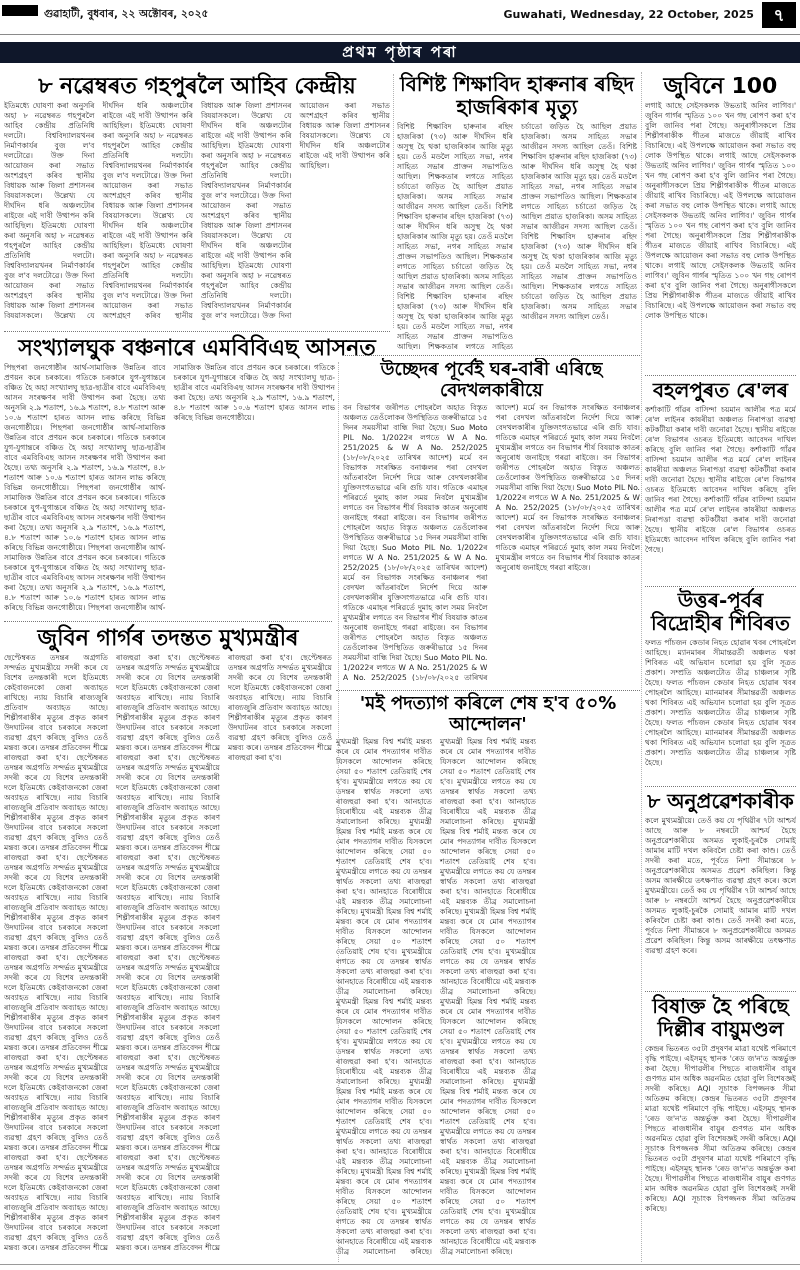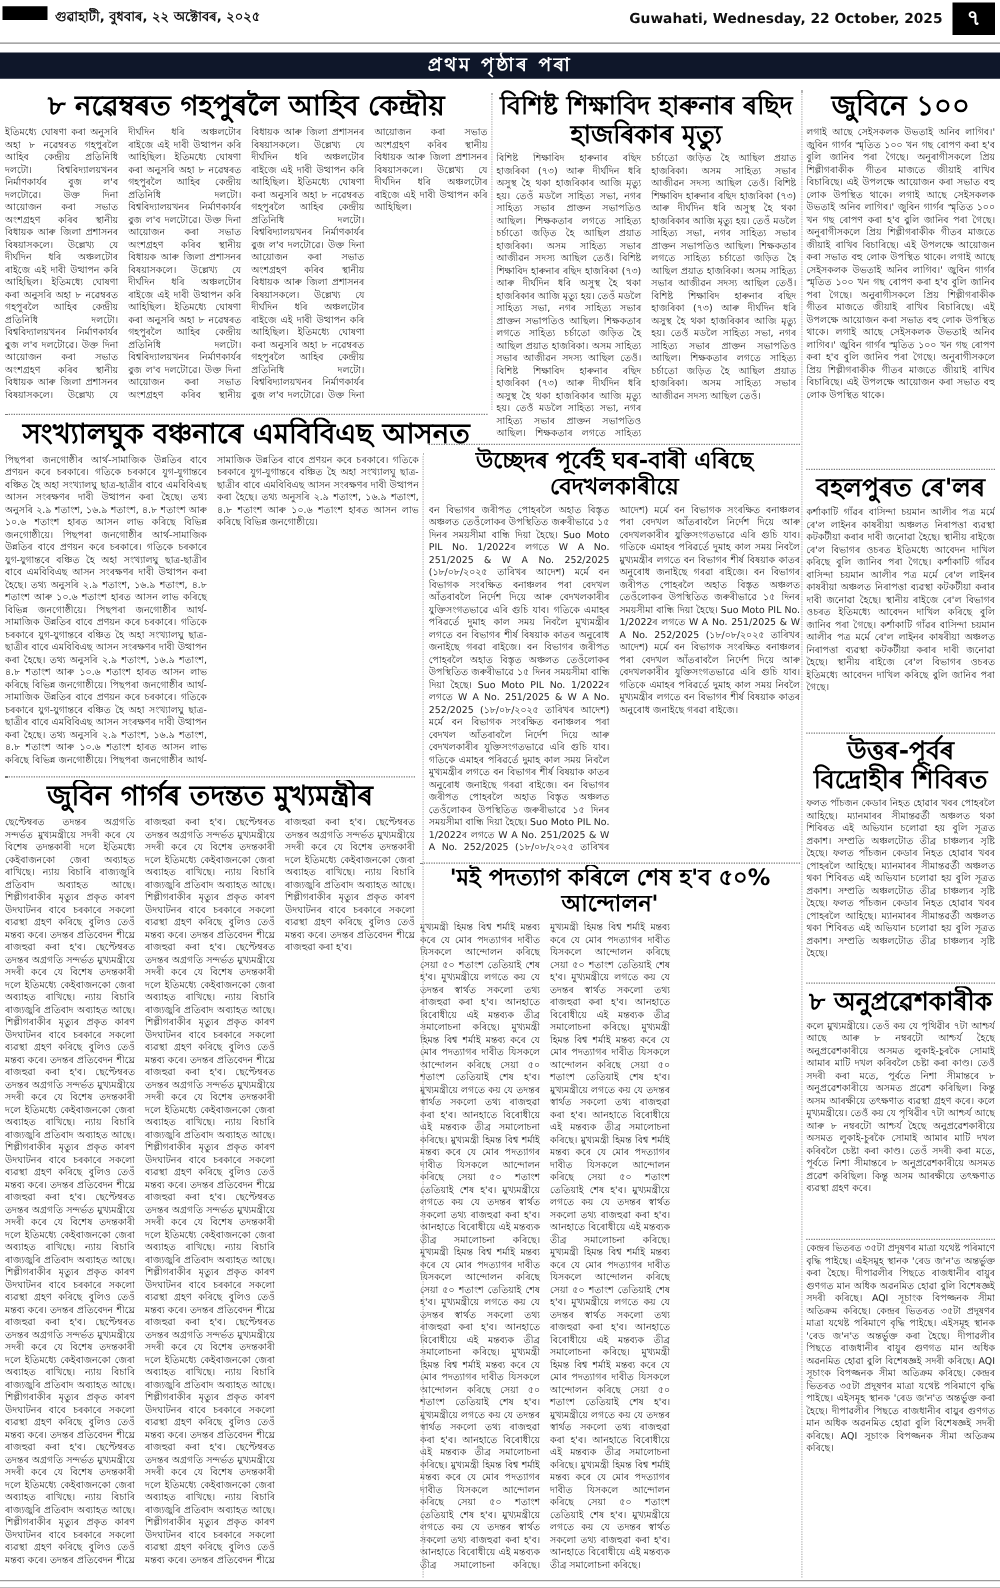--- a/index.html
+++ b/index.html
@@ -63,21 +63,21 @@
     <h2 class="hl hl-xl">৮ নৱেম্বৰত গহপুৰলৈ আহিব কেন্দ্ৰীয়</h2>
     <div class="body cols-4">ইতিমধ্যে ঘোষণা কৰা অনুসৰি অহা ৮ নৱেম্বৰত গহপুৰলৈ আহিব কেন্দ্ৰীয় প্ৰতিনিধি দলটো। বিশ্ববিদ্যালয়খনৰ নিৰ্মাণকাৰ্যৰ বুজ ল'ব দলটোৱে। উক্ত দিনা আয়োজন কৰা সভাত অংশগ্ৰহণ কৰিব স্থানীয় বিধায়ক আৰু জিলা প্ৰশাসনৰ বিষয়াসকলে। উল্লেখ্য যে দীৰ্ঘদিন ধৰি অঞ্চলটোৰ ৰাইজে এই দাবী উত্থাপন কৰি আহিছিল। ইতিমধ্যে ঘোষণা কৰা অনুসৰি অহা ৮ নৱেম্বৰত গহপুৰলৈ আহিব কেন্দ্ৰীয় প্ৰতিনিধি দলটো। বিশ্ববিদ্যালয়খনৰ নিৰ্মাণকাৰ্যৰ বুজ ল'ব দলটোৱে। উক্ত দিনা আয়োজন কৰা সভাত অংশগ্ৰহণ কৰিব স্থানীয় বিধায়ক আৰু জিলা প্ৰশাসনৰ বিষয়াসকলে। উল্লেখ্য যে দীৰ্ঘদিন ধৰি অঞ্চলটোৰ ৰাইজে এই দাবী উত্থাপন কৰি আহিছিল। ইতিমধ্যে ঘোষণা কৰা অনুসৰি অহা ৮ নৱেম্বৰত গহপুৰলৈ আহিব কেন্দ্ৰীয় প্ৰতিনিধি দলটো। বিশ্ববিদ্যালয়খনৰ নিৰ্মাণকাৰ্যৰ বুজ ল'ব দলটোৱে। উক্ত দিনা আয়োজন কৰা সভাত অংশগ্ৰহণ কৰিব স্থানীয় বিধায়ক আৰু জিলা প্ৰশাসনৰ বিষয়াসকলে। উল্লেখ্য যে দীৰ্ঘদিন ধৰি অঞ্চলটোৰ ৰাইজে এই দাবী উত্থাপন কৰি আহিছিল। ইতিমধ্যে ঘোষণা কৰা অনুসৰি অহা ৮ নৱেম্বৰত গহপুৰলৈ আহিব কেন্দ্ৰীয় প্ৰতিনিধি দলটো। বিশ্ববিদ্যালয়খনৰ নিৰ্মাণকাৰ্যৰ বুজ ল'ব দলটোৱে। উক্ত দিনা আয়োজন কৰা সভাত অংশগ্ৰহণ কৰিব স্থানীয় বিধায়ক আৰু জিলা প্ৰশাসনৰ বিষয়াসকলে। উল্লেখ্য যে দীৰ্ঘদিন ধৰি অঞ্চলটোৰ ৰাইজে এই দাবী উত্থাপন কৰি আহিছিল। ইতিমধ্যে ঘোষণা কৰা অনুসৰি অহা ৮ নৱেম্বৰত গহপুৰলৈ আহিব কেন্দ্ৰীয় প্ৰতিনিধি দলটো। বিশ্ববিদ্যালয়খনৰ নিৰ্মাণকাৰ্যৰ বুজ ল'ব দলটোৱে। উক্ত দিনা আয়োজন কৰা সভাত অংশগ্ৰহণ কৰিব স্থানীয় বিধায়ক আৰু জিলা প্ৰশাসনৰ বিষয়াসকলে। উল্লেখ্য যে দীৰ্ঘদিন ধৰি অঞ্চলটোৰ ৰাইজে এই দাবী উত্থাপন কৰি আহিছিল। ইতিমধ্যে ঘোষণা কৰা অনুসৰি অহা ৮ নৱেম্বৰত গহপুৰলৈ আহিব কেন্দ্ৰীয় প্ৰতিনিধি দলটো। বিশ্ববিদ্যালয়খনৰ নিৰ্মাণকাৰ্যৰ বুজ ল'ব দলটোৱে। উক্ত দিনা আয়োজন কৰা সভাত অংশগ্ৰহণ কৰিব স্থানীয় বিধায়ক আৰু জিলা প্ৰশাসনৰ বিষয়াসকলে। উল্লেখ্য যে দীৰ্ঘদিন ধৰি অঞ্চলটোৰ ৰাইজে এই দাবী উত্থাপন কৰি আহিছিল।</div>
   </section>
 
   <section class="art" style="left:397px; top:72px; width:240px; height:282px;">
     <h2 class="hl hl-lg">বিশিষ্ট শিক্ষাবিদ হাৰুনাৰ ৰছিদ হাজৰিকাৰ মৃত্যু</h2>
     <div class="body cols-2">বিশিষ্ট শিক্ষাবিদ হাৰুনাৰ ৰছিদ হাজৰিকা (৭৩) আৰু দীৰ্ঘদিন ধৰি অসুস্থ হৈ থকা হাজৰিকাৰ আজি মৃত্যু হয়। তেওঁ মডলৈ সাহিত্য সভা, নগৰ সাহিত্য সভাৰ প্ৰাক্তন সভাপতিও আছিল। শিক্ষকতাৰ লগতে সাহিত্য চৰ্চাতো জড়িত হৈ আছিল প্ৰয়াত হাজৰিকা। অসম সাহিত্য সভাৰ আজীৱন সদস্য আছিল তেওঁ। বিশিষ্ট শিক্ষাবিদ হাৰুনাৰ ৰছিদ হাজৰিকা (৭৩) আৰু দীৰ্ঘদিন ধৰি অসুস্থ হৈ থকা হাজৰিকাৰ আজি মৃত্যু হয়। তেওঁ মডলৈ সাহিত্য সভা, নগৰ সাহিত্য সভাৰ প্ৰাক্তন সভাপতিও আছিল। শিক্ষকতাৰ লগতে সাহিত্য চৰ্চাতো জড়িত হৈ আছিল প্ৰয়াত হাজৰিকা। অসম সাহিত্য সভাৰ আজীৱন সদস্য আছিল তেওঁ। বিশিষ্ট শিক্ষাবিদ হাৰুনাৰ ৰছিদ হাজৰিকা (৭৩) আৰু দীৰ্ঘদিন ধৰি অসুস্থ হৈ থকা হাজৰিকাৰ আজি মৃত্যু হয়। তেওঁ মডলৈ সাহিত্য সভা, নগৰ সাহিত্য সভাৰ প্ৰাক্তন সভাপতিও আছিল। শিক্ষকতাৰ লগতে সাহিত্য চৰ্চাতো জড়িত হৈ আছিল প্ৰয়াত হাজৰিকা। অসম সাহিত্য সভাৰ আজীৱন সদস্য আছিল তেওঁ। বিশিষ্ট শিক্ষাবিদ হাৰুনাৰ ৰছিদ হাজৰিকা (৭৩) আৰু দীৰ্ঘদিন ধৰি অসুস্থ হৈ থকা হাজৰিকাৰ আজি মৃত্যু হয়। তেওঁ মডলৈ সাহিত্য সভা, নগৰ সাহিত্য সভাৰ প্ৰাক্তন সভাপতিও আছিল। শিক্ষকতাৰ লগতে সাহিত্য চৰ্চাতো জড়িত হৈ আছিল প্ৰয়াত হাজৰিকা। অসম সাহিত্য সভাৰ আজীৱন সদস্য আছিল তেওঁ। বিশিষ্ট শিক্ষাবিদ হাৰুনাৰ ৰছিদ হাজৰিকা (৭৩) আৰু দীৰ্ঘদিন ধৰি অসুস্থ হৈ থকা হাজৰিকাৰ আজি মৃত্যু হয়। তেওঁ মডলৈ সাহিত্য সভা, নগৰ সাহিত্য সভাৰ প্ৰাক্তন সভাপতিও আছিল। শিক্ষকতাৰ লগতে সাহিত্য চৰ্চাতো জড়িত হৈ আছিল প্ৰয়াত হাজৰিকা। অসম সাহিত্য সভাৰ আজীৱন সদস্য আছিল তেওঁ।</div>
   </section>
 
   <section class="art" style="left:645px; top:72px; width:151px; height:302px;">
-    <h2 class="hl hl-xl">জুবিনে ১০০</h2>
+    <h2 class="hl hl-xl">জুবিনে 100</h2>
     <div class="body">লগাই আছে সেইসকলক উভতাই অনিব লাগিব।' জুবিন গাৰ্গৰ স্মৃতিত ১০০ খন গছ ৰোপণ কৰা হ'ব বুলি জানিব পৰা গৈছে। অনুৰাগীসকলে প্ৰিয় শিল্পীগৰাকীক গীতৰ মাজতে জীয়াই ৰাখিব বিচাৰিছে। এই উপলক্ষে আয়োজন কৰা সভাত বহু লোক উপস্থিত থাকে। লগাই আছে সেইসকলক উভতাই অনিব লাগিব।' জুবিন গাৰ্গৰ স্মৃতিত ১০০ খন গছ ৰোপণ কৰা হ'ব বুলি জানিব পৰা গৈছে। অনুৰাগীসকলে প্ৰিয় শিল্পীগৰাকীক গীতৰ মাজতে জীয়াই ৰাখিব বিচাৰিছে। এই উপলক্ষে আয়োজন কৰা সভাত বহু লোক উপস্থিত থাকে। লগাই আছে সেইসকলক উভতাই অনিব লাগিব।' জুবিন গাৰ্গৰ স্মৃতিত ১০০ খন গছ ৰোপণ কৰা হ'ব বুলি জানিব পৰা গৈছে। অনুৰাগীসকলে প্ৰিয় শিল্পীগৰাকীক গীতৰ মাজতে জীয়াই ৰাখিব বিচাৰিছে। এই উপলক্ষে আয়োজন কৰা সভাত বহু লোক উপস্থিত থাকে। লগাই আছে সেইসকলক উভতাই অনিব লাগিব।' জুবিন গাৰ্গৰ স্মৃতিত ১০০ খন গছ ৰোপণ কৰা হ'ব বুলি জানিব পৰা গৈছে। অনুৰাগীসকলে প্ৰিয় শিল্পীগৰাকীক গীতৰ মাজতে জীয়াই ৰাখিব বিচাৰিছে। এই উপলক্ষে আয়োজন কৰা সভাত বহু লোক উপস্থিত থাকে।</div>
   </section>
 
   <section class="art" style="left:4px; top:334px; width:386px; height:284px;">
     <h2 class="hl hl-xl">সংখ্যালঘুক বঞ্চনাৰে এমবিবিএছ আসনত</h2>
     <div class="body cols-2" style="width:331px;">পিছপৰা জনগোষ্ঠীৰ আৰ্থ-সামাজিক উন্নতিৰ বাবে প্ৰণয়ন কৰে চৰকাৰে। গতিকে চৰকাৰে যুগ-যুগান্তৰে বঞ্চিত হৈ অহা সংখ্যালঘু ছাত্ৰ-ছাত্ৰীৰ বাবে এমবিবিএছ আসন সংৰক্ষণৰ দাবী উত্থাপন কৰা হৈছে। তথ্য অনুসৰি ২.৯ শতাংশ, ১৬.৯ শতাংশ, ৪.৮ শতাংশ আৰু ১০.৬ শতাংশ হাৰত আসন লাভ কৰিছে বিভিন্ন জনগোষ্ঠীয়ে। পিছপৰা জনগোষ্ঠীৰ আৰ্থ-সামাজিক উন্নতিৰ বাবে প্ৰণয়ন কৰে চৰকাৰে। গতিকে চৰকাৰে যুগ-যুগান্তৰে বঞ্চিত হৈ অহা সংখ্যালঘু ছাত্ৰ-ছাত্ৰীৰ বাবে এমবিবিএছ আসন সংৰক্ষণৰ দাবী উত্থাপন কৰা হৈছে। তথ্য অনুসৰি ২.৯ শতাংশ, ১৬.৯ শতাংশ, ৪.৮ শতাংশ আৰু ১০.৬ শতাংশ হাৰত আসন লাভ কৰিছে বিভিন্ন জনগোষ্ঠীয়ে। পিছপৰা জনগোষ্ঠীৰ আৰ্থ-সামাজিক উন্নতিৰ বাবে প্ৰণয়ন কৰে চৰকাৰে। গতিকে চৰকাৰে যুগ-যুগান্তৰে বঞ্চিত হৈ অহা সংখ্যালঘু ছাত্ৰ-ছাত্ৰীৰ বাবে এমবিবিএছ আসন সংৰক্ষণৰ দাবী উত্থাপন কৰা হৈছে। তথ্য অনুসৰি ২.৯ শতাংশ, ১৬.৯ শতাংশ, ৪.৮ শতাংশ আৰু ১০.৬ শতাংশ হাৰত আসন লাভ কৰিছে বিভিন্ন জনগোষ্ঠীয়ে। পিছপৰা জনগোষ্ঠীৰ আৰ্থ-সামাজিক উন্নতিৰ বাবে প্ৰণয়ন কৰে চৰকাৰে। গতিকে চৰকাৰে যুগ-যুগান্তৰে বঞ্চিত হৈ অহা সংখ্যালঘু ছাত্ৰ-ছাত্ৰীৰ বাবে এমবিবিএছ আসন সংৰক্ষণৰ দাবী উত্থাপন কৰা হৈছে। তথ্য অনুসৰি ২.৯ শতাংশ, ১৬.৯ শতাংশ, ৪.৮ শতাংশ আৰু ১০.৬ শতাংশ হাৰত আসন লাভ কৰিছে বিভিন্ন জনগোষ্ঠীয়ে। পিছপৰা জনগোষ্ঠীৰ আৰ্থ-সামাজিক উন্নতিৰ বাবে প্ৰণয়ন কৰে চৰকাৰে। গতিকে চৰকাৰে যুগ-যুগান্তৰে বঞ্চিত হৈ অহা সংখ্যালঘু ছাত্ৰ-ছাত্ৰীৰ বাবে এমবিবিএছ আসন সংৰক্ষণৰ দাবী উত্থাপন কৰা হৈছে। তথ্য অনুসৰি ২.৯ শতাংশ, ১৬.৯ শতাংশ, ৪.৮ শতাংশ আৰু ১০.৬ শতাংশ হাৰত আসন লাভ কৰিছে বিভিন্ন জনগোষ্ঠীয়ে।</div>
   </section>
 
   <section class="art" style="left:343px; top:358px; width:297px; height:332px;">
     <h2 class="hl hl-md">উচ্ছেদৰ পূৰ্বেই ঘৰ-বাৰী এৰিছে বেদখলকাৰীয়ে</h2>
@@ -103,20 +103,21 @@
     <h2 class="hl hl-md">'মই পদত্যাগ কৰিলে শেষ হ'ব ৫০% আন্দোলন'</h2>
     <div class="body cols-3">মুখ্যমন্ত্ৰী হিমন্ত বিশ্ব শৰ্মাই মন্তব্য কৰে যে মোৰ পদত্যাগৰ দাবীত যিসকলে আন্দোলন কৰিছে সেয়া ৫০ শতাংশ তেতিয়াই শেষ হ'ব। মুখ্যমন্ত্ৰীয়ে লগতে কয় যে তদন্তৰ স্বাৰ্থত সকলো তথ্য ৰাজহুৱা কৰা হ'ব। আনহাতে বিৰোধীয়ে এই মন্তব্যক তীব্ৰ সমালোচনা কৰিছে। মুখ্যমন্ত্ৰী হিমন্ত বিশ্ব শৰ্মাই মন্তব্য কৰে যে মোৰ পদত্যাগৰ দাবীত যিসকলে আন্দোলন কৰিছে সেয়া ৫০ শতাংশ তেতিয়াই শেষ হ'ব। মুখ্যমন্ত্ৰীয়ে লগতে কয় যে তদন্তৰ স্বাৰ্থত সকলো তথ্য ৰাজহুৱা কৰা হ'ব। আনহাতে বিৰোধীয়ে এই মন্তব্যক তীব্ৰ সমালোচনা কৰিছে। মুখ্যমন্ত্ৰী হিমন্ত বিশ্ব শৰ্মাই মন্তব্য কৰে যে মোৰ পদত্যাগৰ দাবীত যিসকলে আন্দোলন কৰিছে সেয়া ৫০ শতাংশ তেতিয়াই শেষ হ'ব। মুখ্যমন্ত্ৰীয়ে লগতে কয় যে তদন্তৰ স্বাৰ্থত সকলো তথ্য ৰাজহুৱা কৰা হ'ব। আনহাতে বিৰোধীয়ে এই মন্তব্যক তীব্ৰ সমালোচনা কৰিছে। মুখ্যমন্ত্ৰী হিমন্ত বিশ্ব শৰ্মাই মন্তব্য কৰে যে মোৰ পদত্যাগৰ দাবীত যিসকলে আন্দোলন কৰিছে সেয়া ৫০ শতাংশ তেতিয়াই শেষ হ'ব। মুখ্যমন্ত্ৰীয়ে লগতে কয় যে তদন্তৰ স্বাৰ্থত সকলো তথ্য ৰাজহুৱা কৰা হ'ব। আনহাতে বিৰোধীয়ে এই মন্তব্যক তীব্ৰ সমালোচনা কৰিছে। মুখ্যমন্ত্ৰী হিমন্ত বিশ্ব শৰ্মাই মন্তব্য কৰে যে মোৰ পদত্যাগৰ দাবীত যিসকলে আন্দোলন কৰিছে সেয়া ৫০ শতাংশ তেতিয়াই শেষ হ'ব। মুখ্যমন্ত্ৰীয়ে লগতে কয় যে তদন্তৰ স্বাৰ্থত সকলো তথ্য ৰাজহুৱা কৰা হ'ব। আনহাতে বিৰোধীয়ে এই মন্তব্যক তীব্ৰ সমালোচনা কৰিছে। মুখ্যমন্ত্ৰী হিমন্ত বিশ্ব শৰ্মাই মন্তব্য কৰে যে মোৰ পদত্যাগৰ দাবীত যিসকলে আন্দোলন কৰিছে সেয়া ৫০ শতাংশ তেতিয়াই শেষ হ'ব। মুখ্যমন্ত্ৰীয়ে লগতে কয় যে তদন্তৰ স্বাৰ্থত সকলো তথ্য ৰাজহুৱা কৰা হ'ব। আনহাতে বিৰোধীয়ে এই মন্তব্যক তীব্ৰ সমালোচনা কৰিছে। মুখ্যমন্ত্ৰী হিমন্ত বিশ্ব শৰ্মাই মন্তব্য কৰে যে মোৰ পদত্যাগৰ দাবীত যিসকলে আন্দোলন কৰিছে সেয়া ৫০ শতাংশ তেতিয়াই শেষ হ'ব। মুখ্যমন্ত্ৰীয়ে লগতে কয় যে তদন্তৰ স্বাৰ্থত সকলো তথ্য ৰাজহুৱা কৰা হ'ব। আনহাতে বিৰোধীয়ে এই মন্তব্যক তীব্ৰ সমালোচনা কৰিছে। মুখ্যমন্ত্ৰী হিমন্ত বিশ্ব শৰ্মাই মন্তব্য কৰে যে মোৰ পদত্যাগৰ দাবীত যিসকলে আন্দোলন কৰিছে সেয়া ৫০ শতাংশ তেতিয়াই শেষ হ'ব। মুখ্যমন্ত্ৰীয়ে লগতে কয় যে তদন্তৰ স্বাৰ্থত সকলো তথ্য ৰাজহুৱা কৰা হ'ব। আনহাতে বিৰোধীয়ে এই মন্তব্যক তীব্ৰ সমালোচনা কৰিছে। মুখ্যমন্ত্ৰী হিমন্ত বিশ্ব শৰ্মাই মন্তব্য কৰে যে মোৰ পদত্যাগৰ দাবীত যিসকলে আন্দোলন কৰিছে সেয়া ৫০ শতাংশ তেতিয়াই শেষ হ'ব। মুখ্যমন্ত্ৰীয়ে লগতে কয় যে তদন্তৰ স্বাৰ্থত সকলো তথ্য ৰাজহুৱা কৰা হ'ব। আনহাতে বিৰোধীয়ে এই মন্তব্যক তীব্ৰ সমালোচনা কৰিছে। মুখ্যমন্ত্ৰী হিমন্ত বিশ্ব শৰ্মাই মন্তব্য কৰে যে মোৰ পদত্যাগৰ দাবীত যিসকলে আন্দোলন কৰিছে সেয়া ৫০ শতাংশ তেতিয়াই শেষ হ'ব। মুখ্যমন্ত্ৰীয়ে লগতে কয় যে তদন্তৰ স্বাৰ্থত সকলো তথ্য ৰাজহুৱা কৰা হ'ব। আনহাতে বিৰোধীয়ে এই মন্তব্যক তীব্ৰ সমালোচনা কৰিছে। মুখ্যমন্ত্ৰী হিমন্ত বিশ্ব শৰ্মাই মন্তব্য কৰে যে মোৰ পদত্যাগৰ দাবীত যিসকলে আন্দোলন কৰিছে সেয়া ৫০ শতাংশ তেতিয়াই শেষ হ'ব। মুখ্যমন্ত্ৰীয়ে লগতে কয় যে তদন্তৰ স্বাৰ্থত সকলো তথ্য ৰাজহুৱা কৰা হ'ব। আনহাতে বিৰোধীয়ে এই মন্তব্যক তীব্ৰ সমালোচনা কৰিছে। মুখ্যমন্ত্ৰী হিমন্ত বিশ্ব শৰ্মাই মন্তব্য কৰে যে মোৰ পদত্যাগৰ দাবীত যিসকলে আন্দোলন কৰিছে সেয়া ৫০ শতাংশ তেতিয়াই শেষ হ'ব। মুখ্যমন্ত্ৰীয়ে লগতে কয় যে তদন্তৰ স্বাৰ্থত সকলো তথ্য ৰাজহুৱা কৰা হ'ব। আনহাতে বিৰোধীয়ে এই মন্তব্যক তীব্ৰ সমালোচনা কৰিছে।</div>
   </section>
 
   <section class="art" style="left:645px; top:789px; width:151px; height:200px;">
     <h2 class="hl hl-lg">৮ অনুপ্ৰৱেশকাৰীক</h2>
     <div class="body">কলে মুখ্যমন্ত্ৰীয়ে। তেওঁ কয় যে পৃথিৱীৰ ৭টা আশ্চৰ্য আছে আৰু ৮ নম্বৰটো আশ্চৰ্য হৈছে অনুপ্ৰৱেশকাৰীয়ে অসমত লুকাই-চুৰকৈ সোমাই আমাৰ মাটি দখল কৰিবলৈ চেষ্টা কৰা কাণ্ড। তেওঁ সদৰী কৰা মতে, পূৰ্বতে নিশা সীমান্তৰে ৮ অনুপ্ৰৱেশকাৰীয়ে অসমত প্ৰৱেশ কৰিছিল। কিন্তু অসম আৰক্ষীয়ে তৎক্ষণাত ব্যৱস্থা গ্ৰহণ কৰে। কলে মুখ্যমন্ত্ৰীয়ে। তেওঁ কয় যে পৃথিৱীৰ ৭টা আশ্চৰ্য আছে আৰু ৮ নম্বৰটো আশ্চৰ্য হৈছে অনুপ্ৰৱেশকাৰীয়ে অসমত লুকাই-চুৰকৈ সোমাই আমাৰ মাটি দখল কৰিবলৈ চেষ্টা কৰা কাণ্ড। তেওঁ সদৰী কৰা মতে, পূৰ্বতে নিশা সীমান্তৰে ৮ অনুপ্ৰৱেশকাৰীয়ে অসমত প্ৰৱেশ কৰিছিল। কিন্তু অসম আৰক্ষীয়ে তৎক্ষণাত ব্যৱস্থা গ্ৰহণ কৰে।</div>
   </section>
 
   <section class="art" style="left:645px; top:994px; width:151px; height:268px;">
+    <h2 class="hl hl-lg">বিষাক্ত হৈ পৰিছে দিল্লীৰ বায়ুমণ্ডল</h2>
     <div class="body">কেন্দ্ৰৰ ভিতৰত ৩৫টা প্ৰদূষণৰ মাত্ৰা যথেষ্ট পৰিমাণে বৃদ্ধি পাইছে। এইসমূহ স্থানক 'ৰেড জ'ন'ত অন্তৰ্ভুক্ত কৰা হৈছে। দীপাৱলীৰ পিছতে ৰাজধানীৰ বায়ুৰ গুণগত মান অধিক অৱনমিত হোৱা বুলি বিশেষজ্ঞই সদৰী কৰিছে। AQI সূচাংক বিপজ্জনক সীমা অতিক্ৰম কৰিছে। কেন্দ্ৰৰ ভিতৰত ৩৫টা প্ৰদূষণৰ মাত্ৰা যথেষ্ট পৰিমাণে বৃদ্ধি পাইছে। এইসমূহ স্থানক 'ৰেড জ'ন'ত অন্তৰ্ভুক্ত কৰা হৈছে। দীপাৱলীৰ পিছতে ৰাজধানীৰ বায়ুৰ গুণগত মান অধিক অৱনমিত হোৱা বুলি বিশেষজ্ঞই সদৰী কৰিছে। AQI সূচাংক বিপজ্জনক সীমা অতিক্ৰম কৰিছে। কেন্দ্ৰৰ ভিতৰত ৩৫টা প্ৰদূষণৰ মাত্ৰা যথেষ্ট পৰিমাণে বৃদ্ধি পাইছে। এইসমূহ স্থানক 'ৰেড জ'ন'ত অন্তৰ্ভুক্ত কৰা হৈছে। দীপাৱলীৰ পিছতে ৰাজধানীৰ বায়ুৰ গুণগত মান অধিক অৱনমিত হোৱা বুলি বিশেষজ্ঞই সদৰী কৰিছে। AQI সূচাংক বিপজ্জনক সীমা অতিক্ৰম কৰিছে।</div>
   </section>
 
   <div class="hsep" style="left:4px;   top:331px; width:386px;"></div>
   <div class="hsep" style="left:4px;   top:621px; width:328px;"></div>
   <div class="hsep" style="left:343px; top:355px; width:297px;"></div>
   <div class="hsep" style="left:336px; top:690px; width:304px;"></div>
   <div class="hsep" style="left:645px; top:375px; width:151px;"></div>
   <div class="hsep" style="left:645px; top:586px; width:151px;"></div>
   <div class="hsep" style="left:645px; top:786px; width:151px;"></div>

